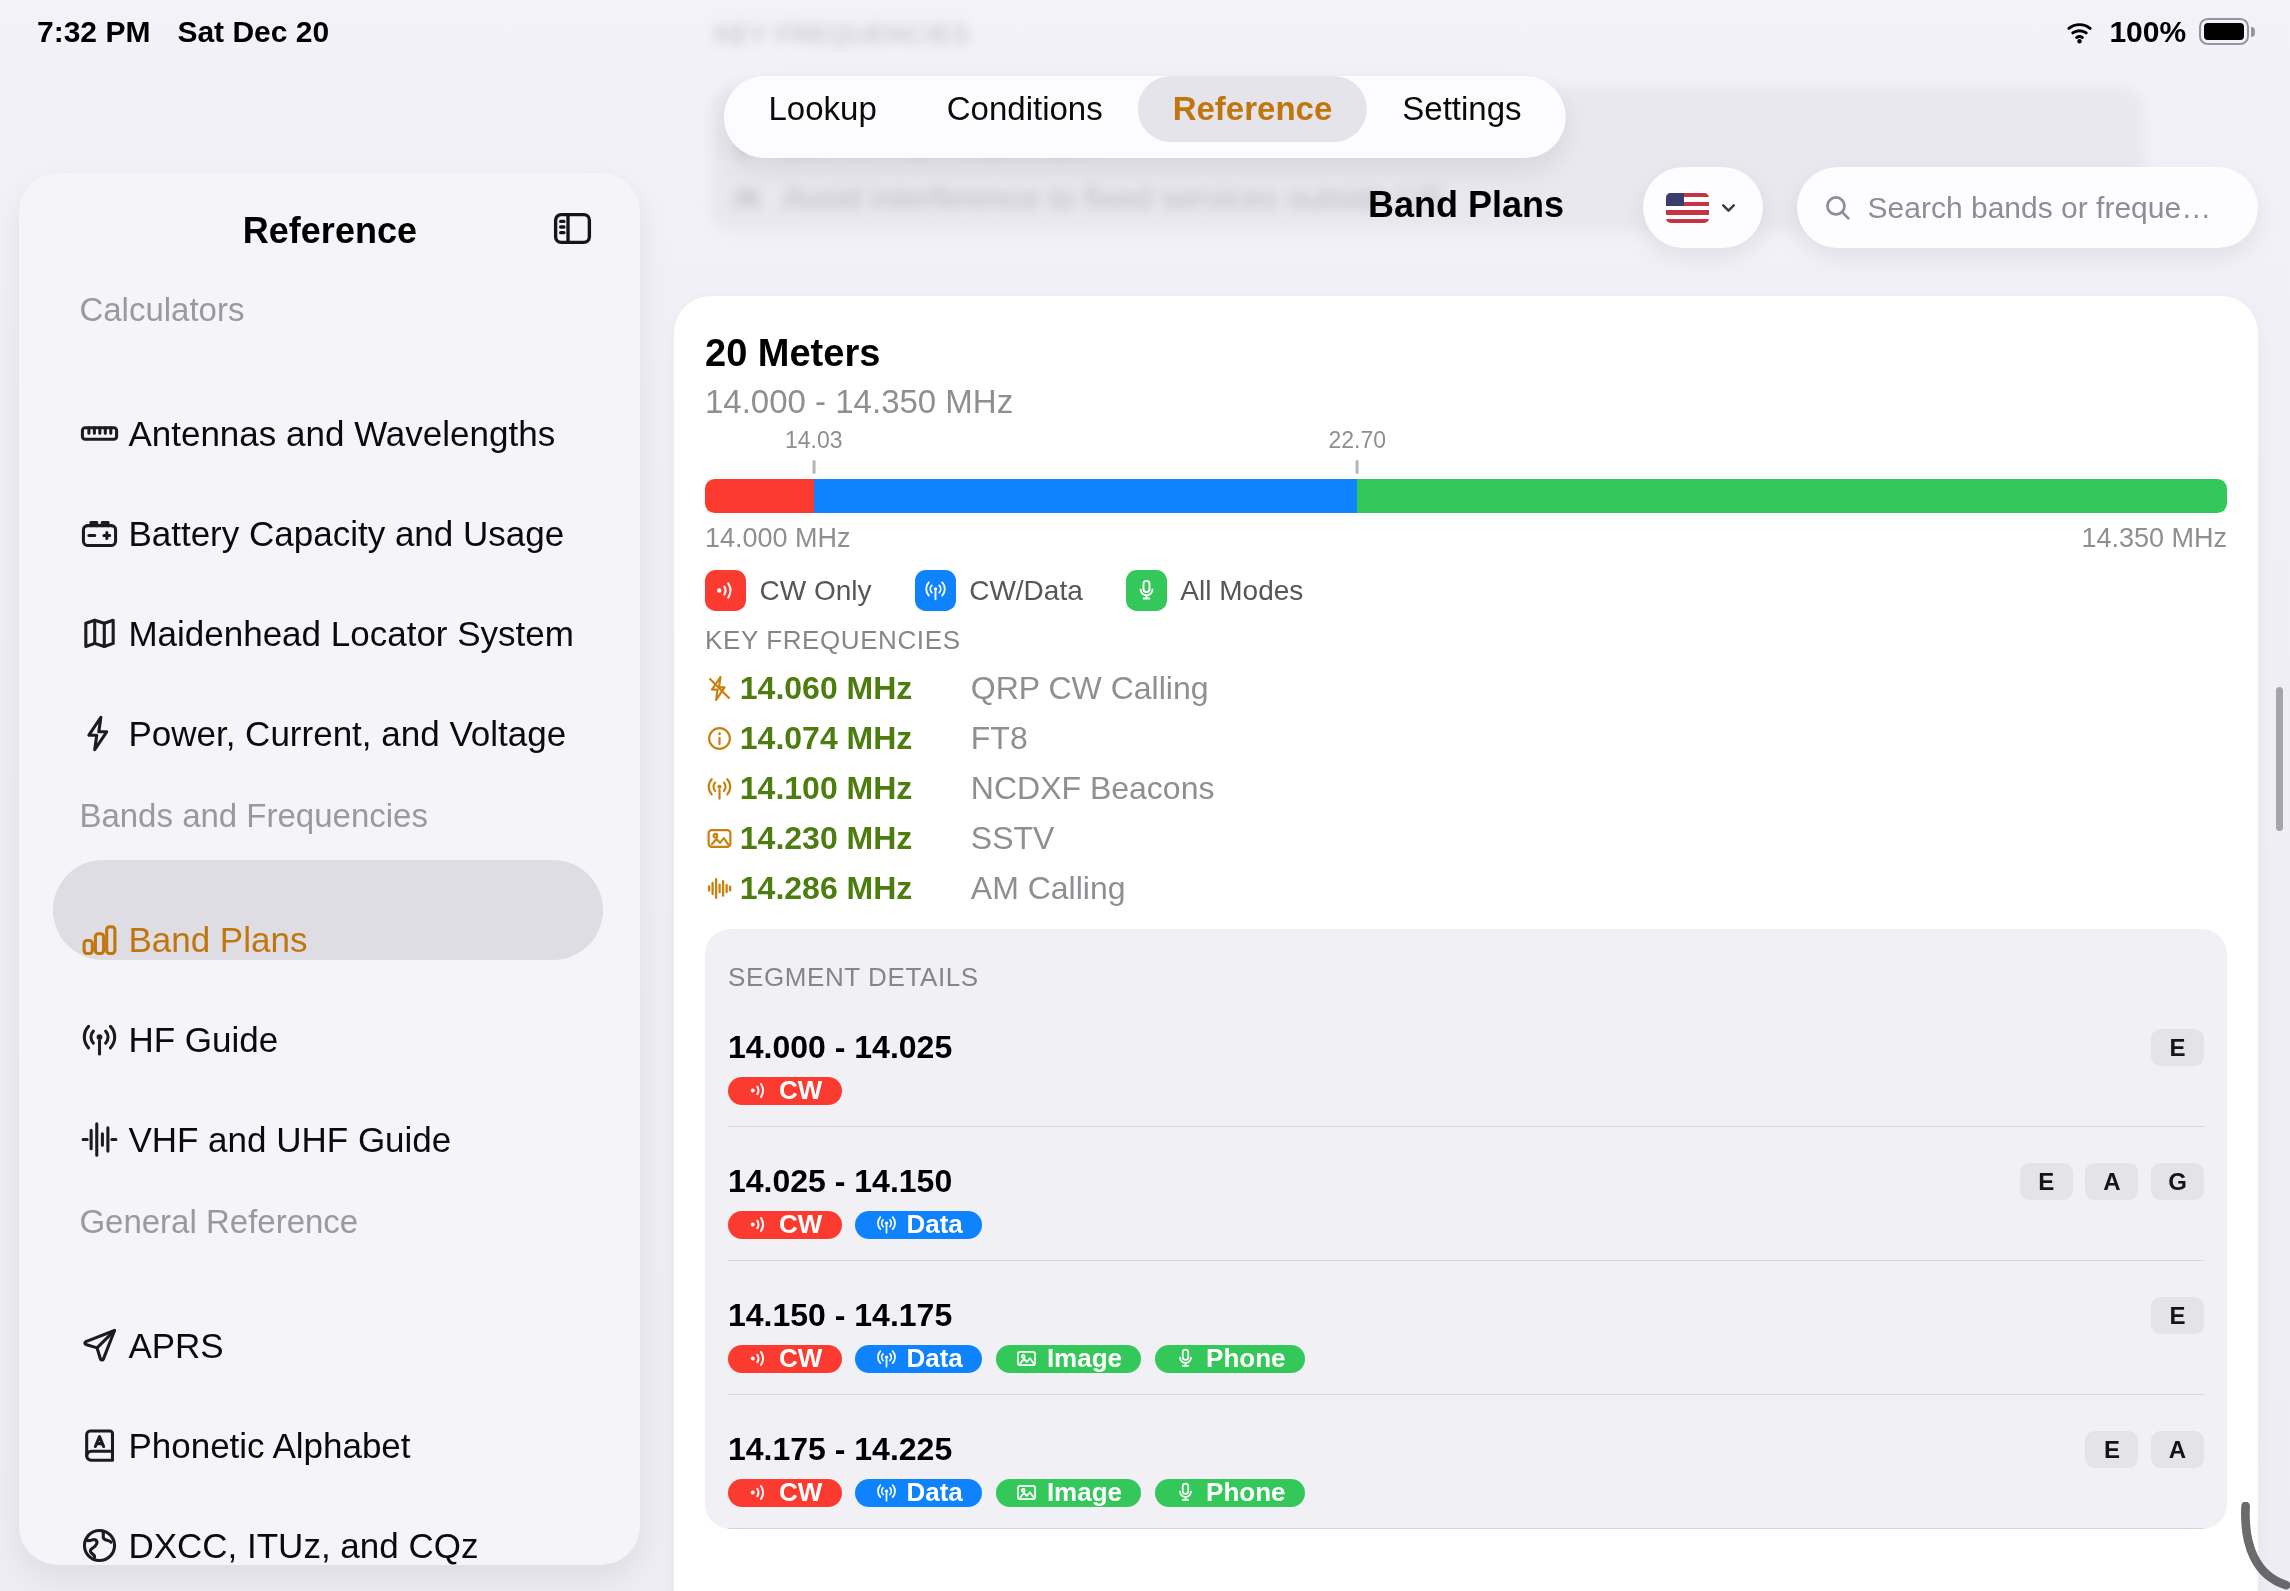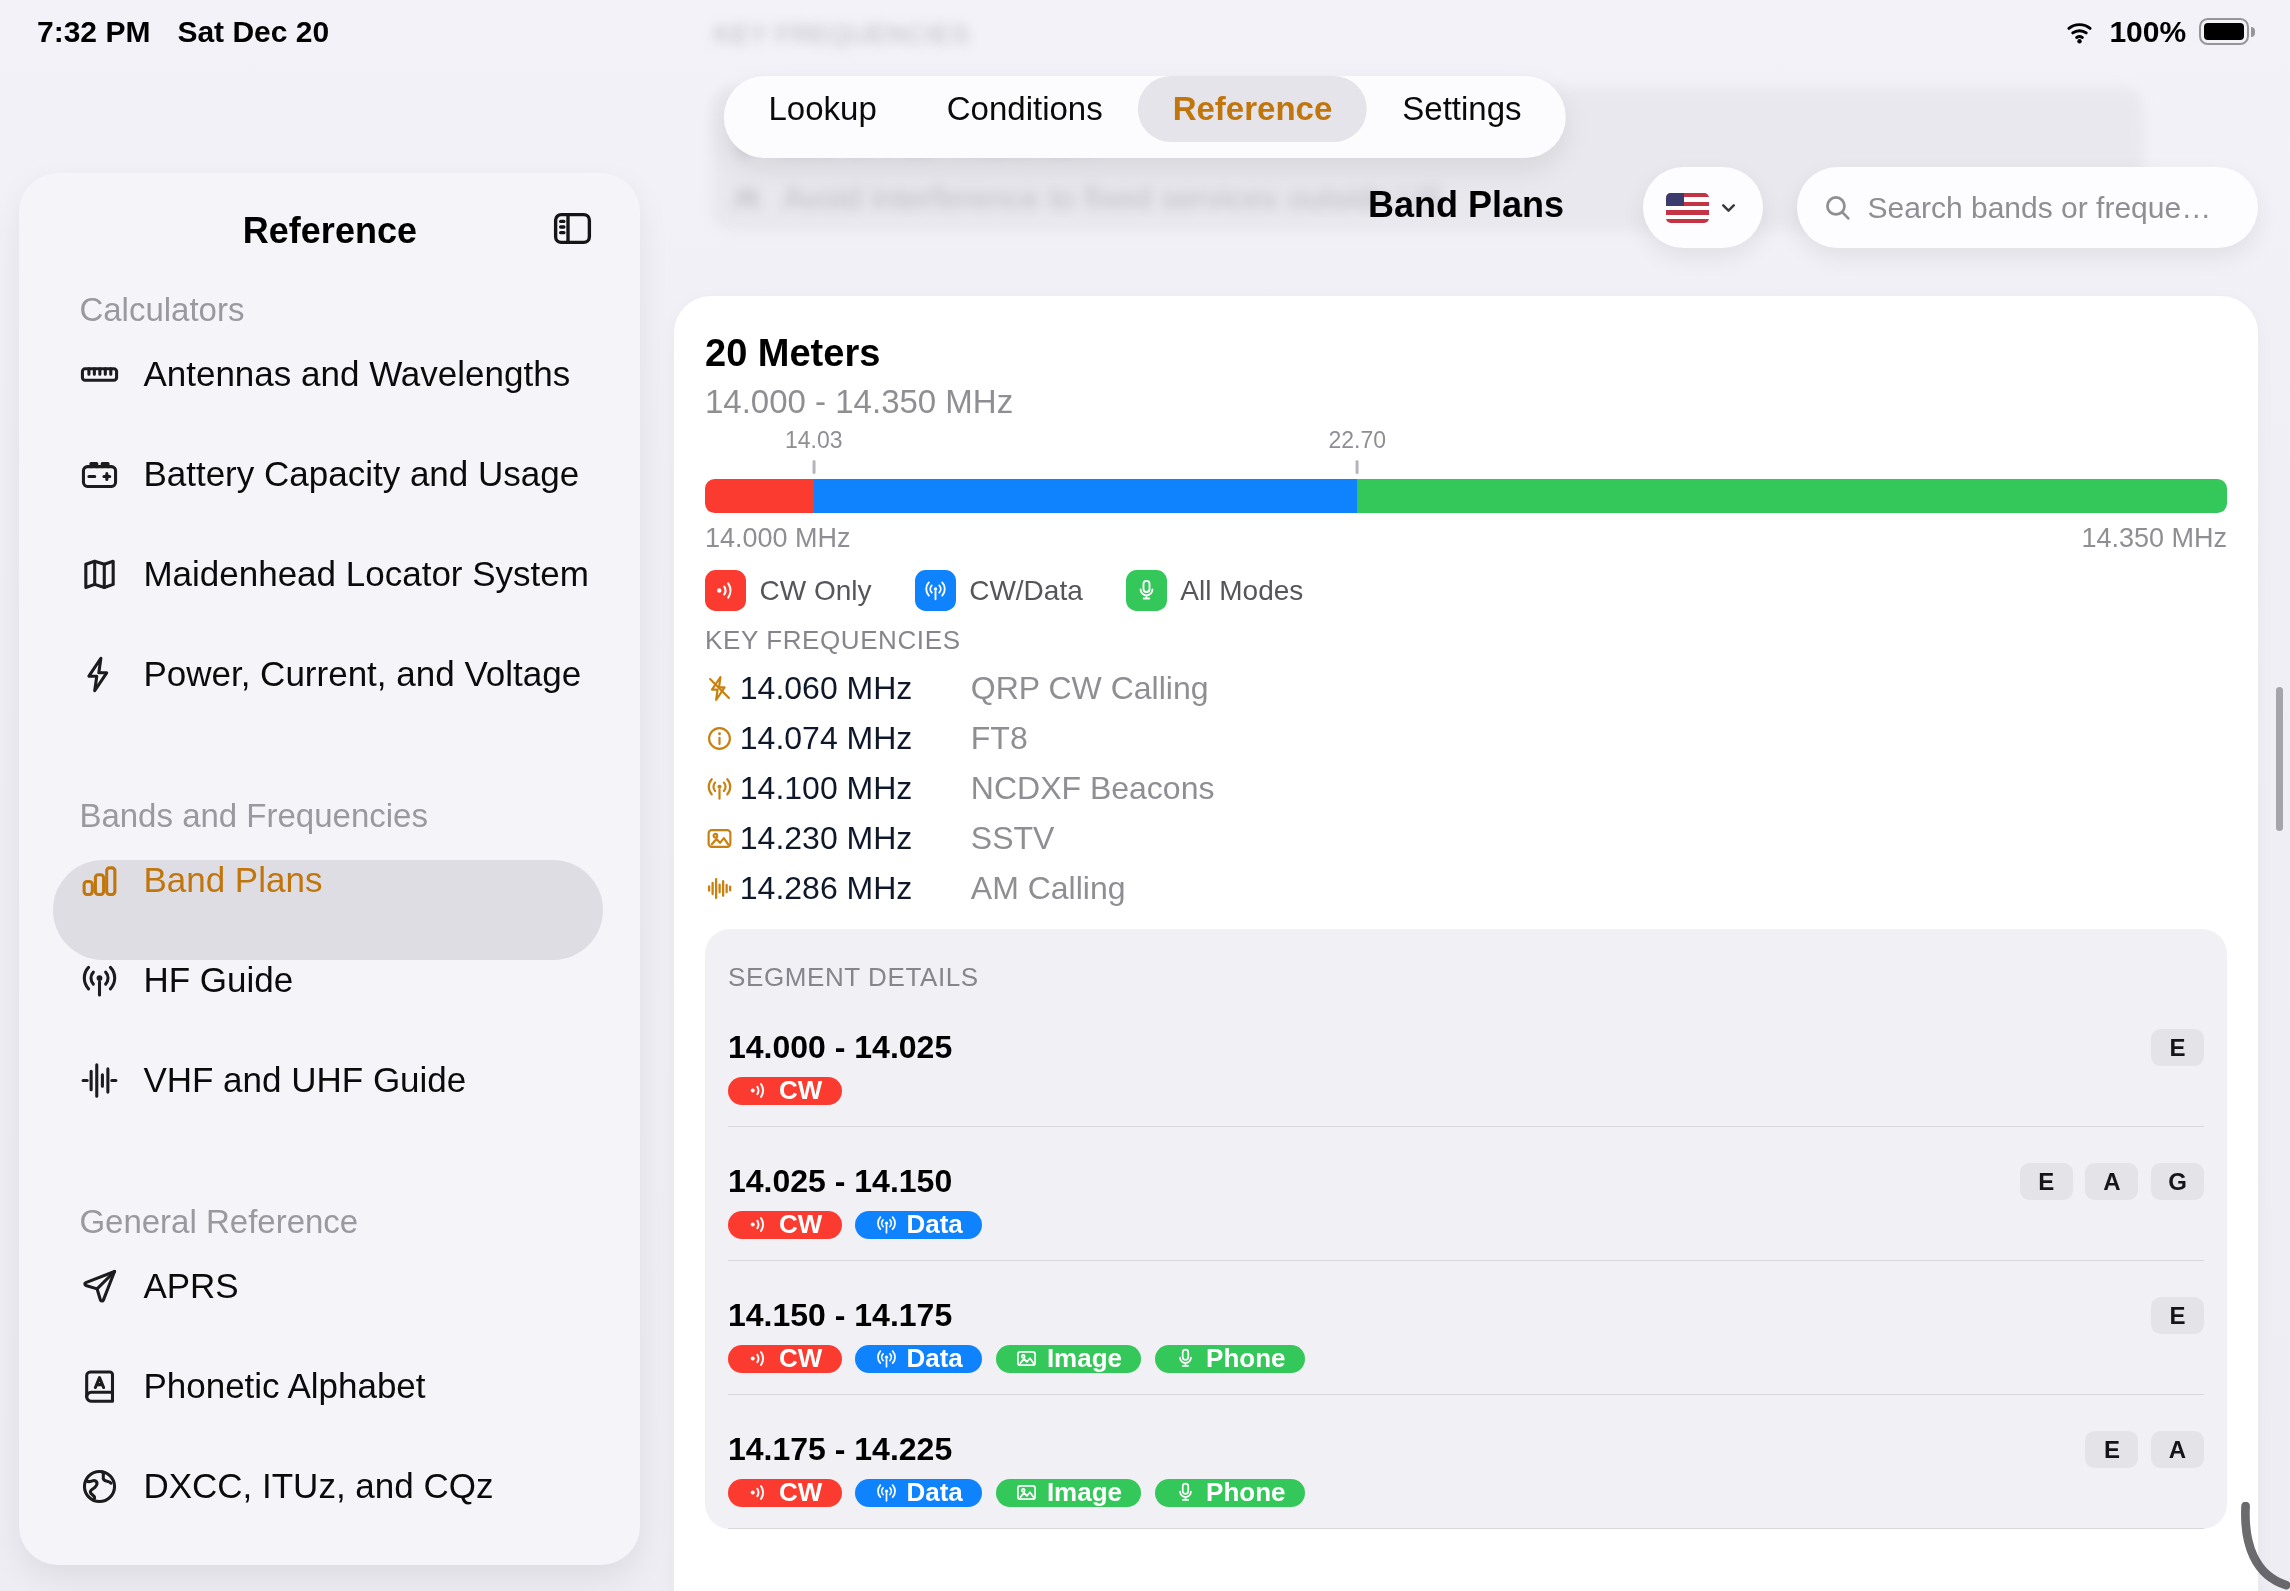--- a/index.html
+++ b/index.html
@@ -35,21 +35,21 @@
   .tab.selected{background:#E5E4EA;color:#C1760D;font-weight:700}
 
   
   .sidebar{position:absolute;left:19.4px;top:173px;width:621px;height:1392px;background:#F5F4F9;border-radius:39px;
     box-shadow:0 13.6px 33px rgba(0,0,0,.07);z-index:30;box-sizing:border-box;padding-top:29px;overflow:hidden}
   .sidebar-header{position:relative;height:58px;display:flex;align-items:center;justify-content:center}
   .sidebar-title{font-size:36px;font-weight:700;color:#000}
   .sidebar-toggle{position:absolute;right:45px;top:3.9px;width:45px;height:45px;color:#151517}
   .section-label{margin:43px 37px 25px 60px;font-size:33px;color:#9A999F}
   .section-label.first{margin-top:31px}
-  .nav-item{display:flex;align-items:flex-start;height:100px;margin:0 37px 0 34px;padding-left:26px;border-radius:50px;gap:23px;
+  .nav-item{display:flex;align-items:flex-end;height:100px;margin:0 37px 0 34px;padding-left:26px;border-radius:50px;gap:8px;
     font-size:35px;color:#0b0b0c;box-sizing:border-box}
   .nav-item .icon{width:41px;height:41px;color:#1c1c1e}
   .nav-item.selected{background:#DEDDE3;color:#C1760D}
   .nav-item.selected .icon{color:#C1760D}
 
   
   .content-title{position:absolute;top:184px;left:674px;width:1584px;text-align:center;font-size:36px;font-weight:700;color:#000;z-index:20}
   .flag-pill{position:absolute;left:1643px;top:167px;width:120px;height:81px;border-radius:41px;background:#FDFDFF;
     box-shadow:0 9.7px 25px rgba(0,0,0,.07);display:flex;align-items:center;justify-content:center;gap:8.7px;z-index:20}
   .flag{position:relative;width:43px;height:30px;border-radius:4.9px;overflow:hidden;box-shadow:inset 0 0 0 1px rgba(0,0,0,.1);flex:none}
@@ -75,21 +75,21 @@
   .legend{display:flex;align-items:center;gap:43px;margin-top:17.5px;height:41px}
   .legend-item{display:flex;align-items:center;gap:13.6px;font-size:28px;color:#55555A}
   .legend-box{width:41px;height:41px;border-radius:10.7px;display:flex;align-items:center;justify-content:center;color:#fff;flex:none}
   .legend-box .icon{width:25px;height:25px}
   .kf-header,.seg-header{font-size:26px;color:#86858B;letter-spacing:0.6px}
   .kf-header{margin-top:14px}
   .kf-rows{margin-top:7.8px}
   .kf-row{display:flex;align-items:center;height:50px}
   .kf-row .icon{width:39px;height:29px;color:#C9800F;justify-content:flex-start}
   .kf-row .icon svg{width:29px;height:29px}
-  .kf-freq{width:231px;font-size:32px;font-weight:400;color:#0f172a;margin-left:5.8px}
+  .kf-freq{width:231px;font-size:32px;font-weight:700;color:#4d7c0f;margin-left:5.8px}
   .kf-desc{font-size:32px;color:#8E8E93}
 
   
   .segments{margin-top:15.5px;background:#F1F0F5;border-radius:25px;padding:29px 23px 0;box-sizing:border-box}
   .seg-header{margin:3.9px 0 27px}
   .seg-row{padding:7.8px 0 21.3px;border-bottom:1.9px solid #D8D7DD}
   .seg-row + .seg-row{padding-top:35px}
   .seg-head{display:flex;justify-content:space-between;align-items:center}
   .seg-range{font-size:32px;line-height:39px;font-weight:700;color:#000}
   .badges{display:flex;gap:12.6px}

